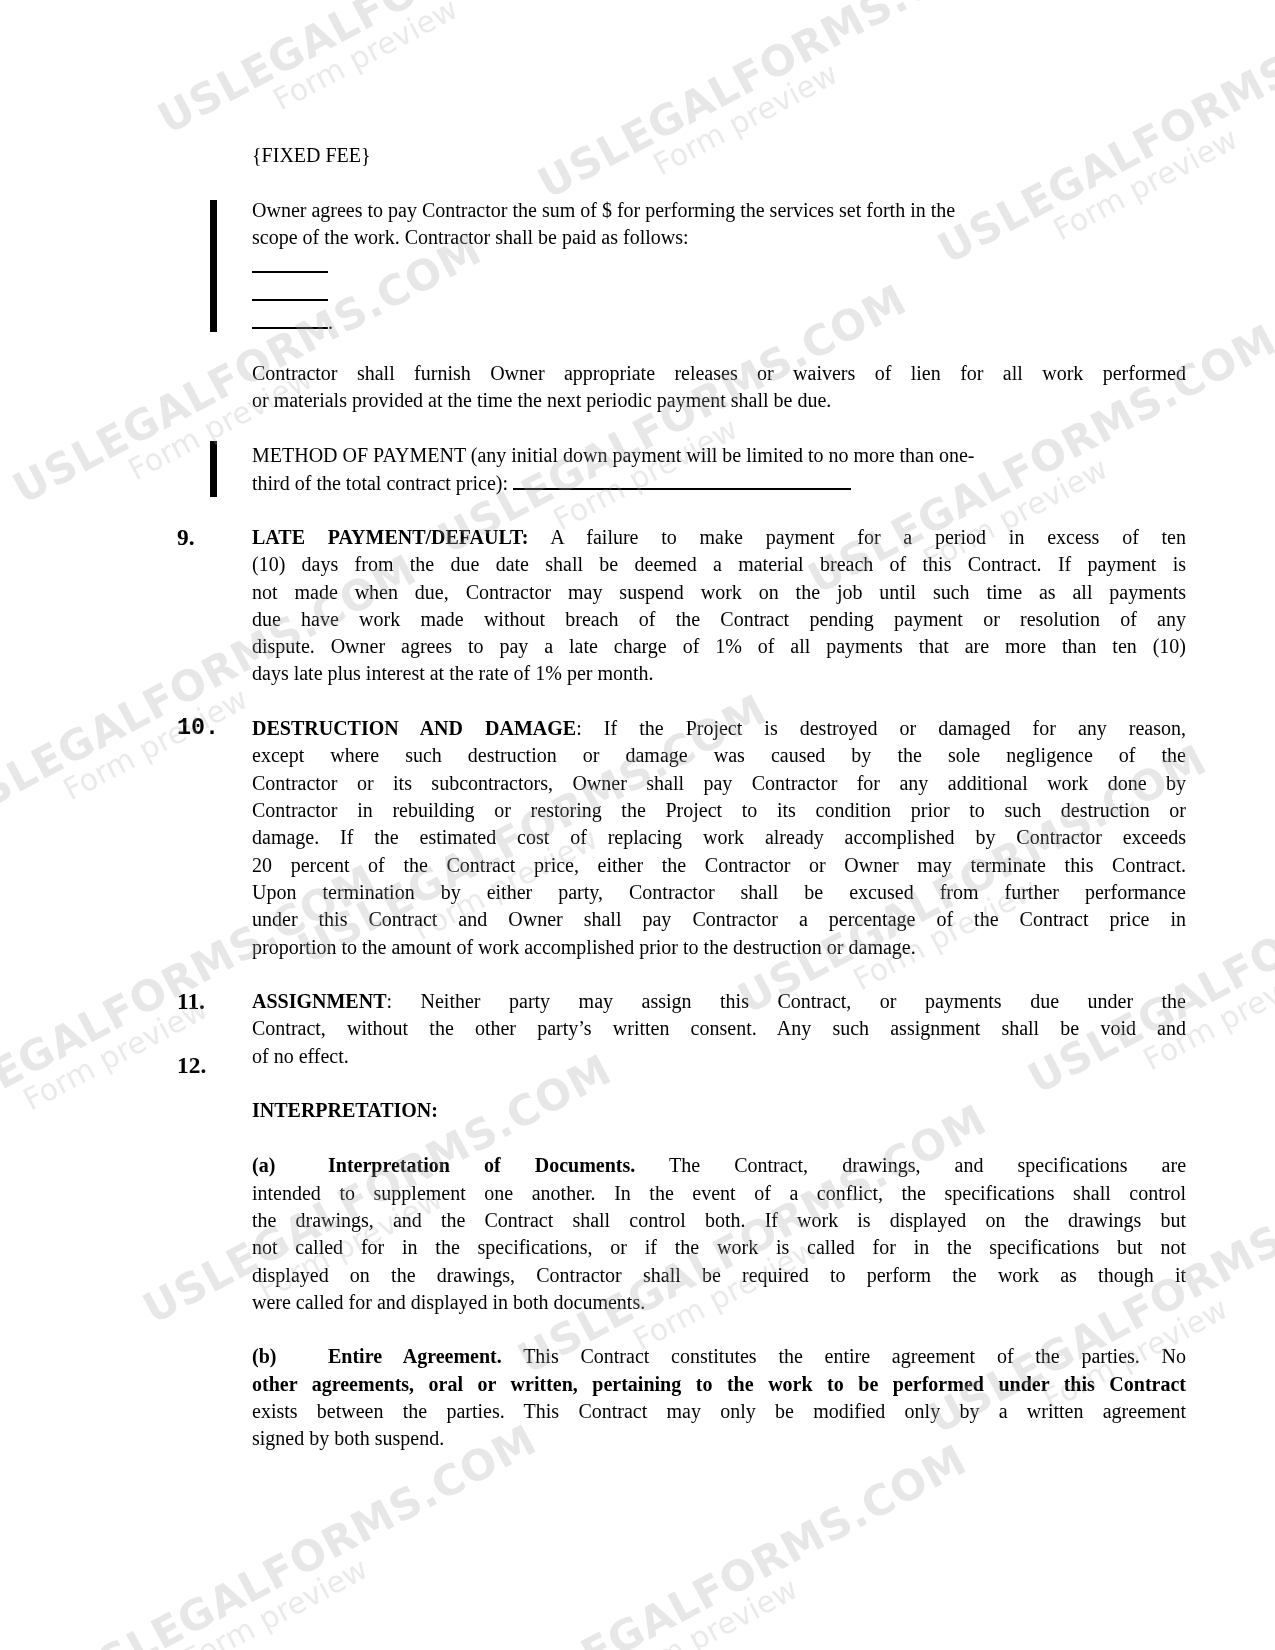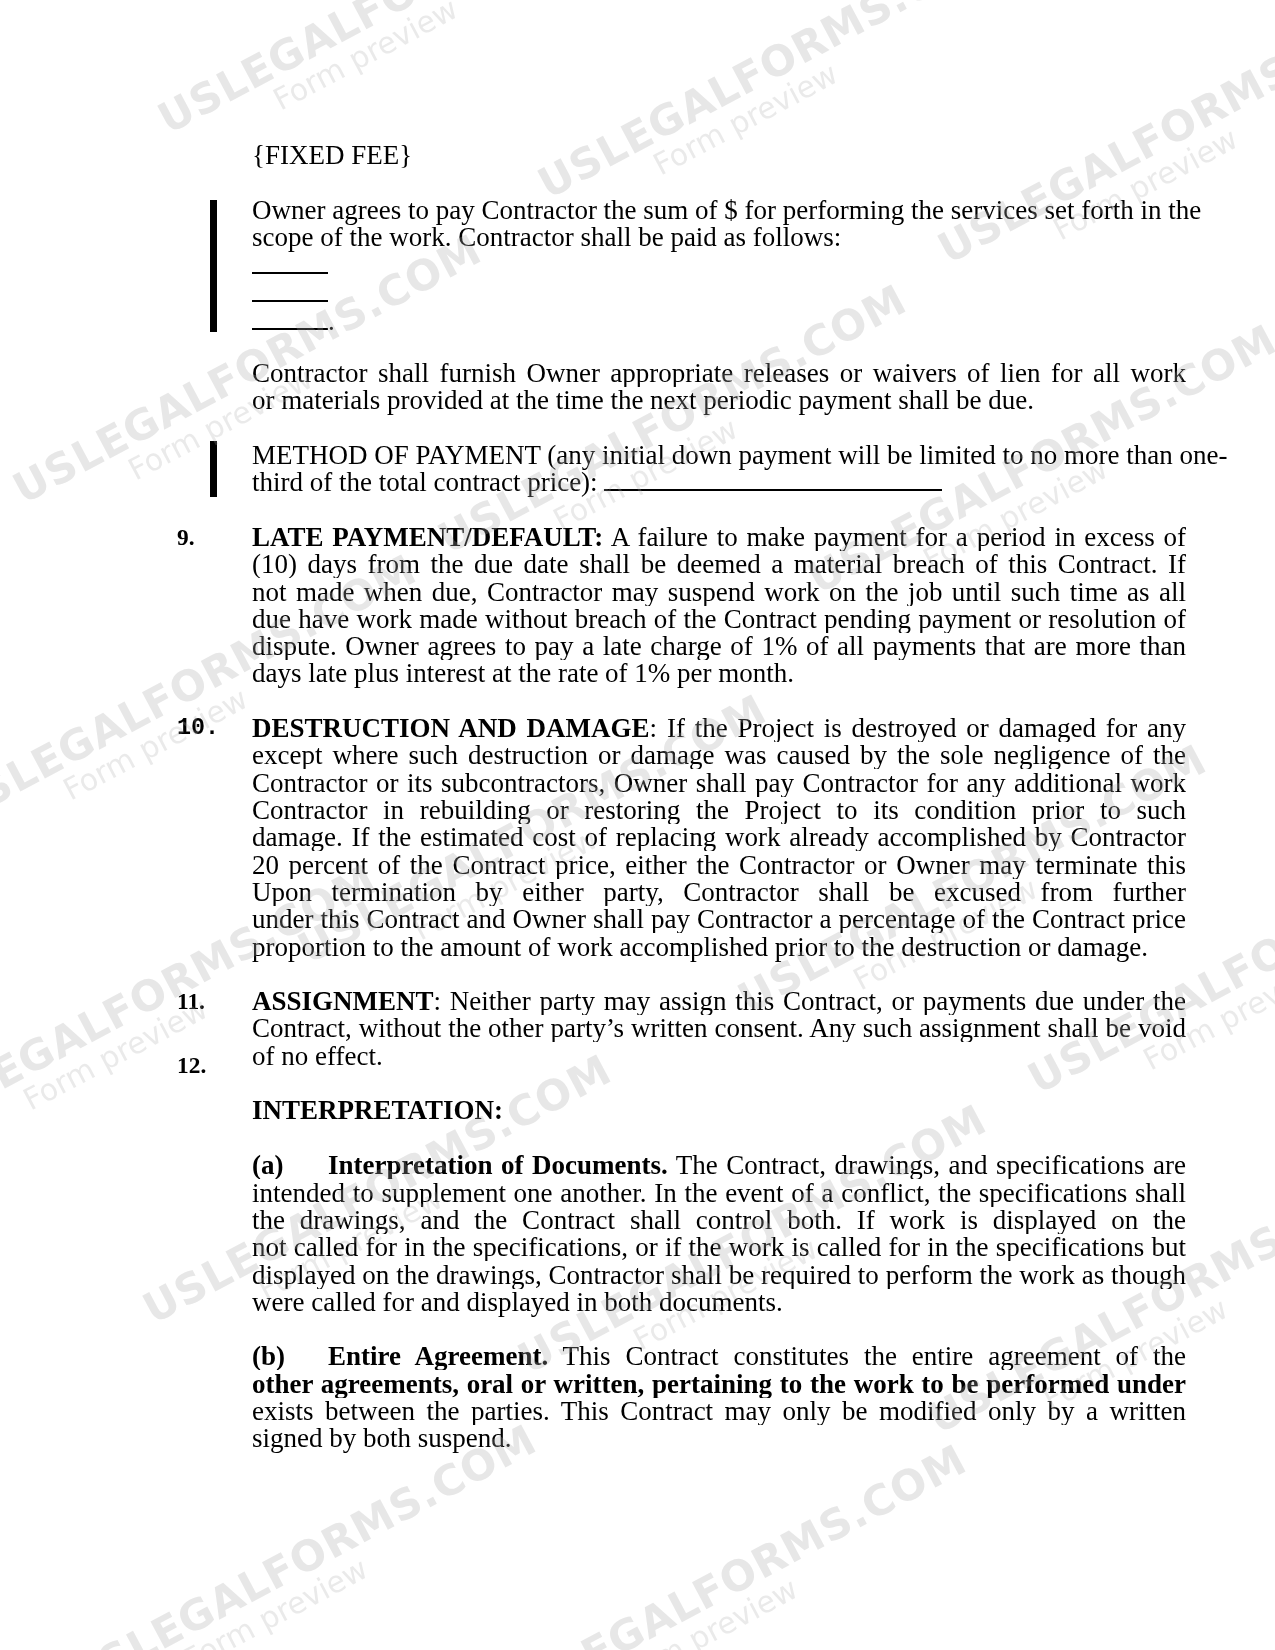--- a/index.html
+++ b/index.html
@@ -6,21 +6,21 @@
   body { width: 1275px; height: 1650px; position: relative; overflow: hidden;
          font-family: "Liberation Serif", "DejaVu Serif", serif; color: #000; }
   .page { position: absolute; left: 0; top: 0; width: 1275px; height: 1650px; }
   .watermarks { position: absolute; inset: 0; pointer-events: none; z-index: 2; }
   .wm { position: absolute; transform-origin: left top; transform: rotate(-28deg);
         font-family: "DejaVu Sans", "Liberation Sans", sans-serif; white-space: nowrap; }
   .wm .brand { display: block; font-weight: bold; font-size: 42px; color: rgba(170,170,170,0.28); letter-spacing: 1px; }
   .wm .sub { display: block; font-size: 30px; color: rgba(170,170,170,0.25); margin-left: 110px; margin-top: -6px; }
 
   .content { position: absolute; left: 0; top: 0; width: 1275px; z-index: 1; }
-  .line { position: absolute; left: 252px; width: 934px; font-size: 27px; line-height: 28px; height: 28px; white-space: nowrap; }
+  .line { position: absolute; left: 252px; width: 934px; font-size: 20px; line-height: 28px; height: 28px; white-space: nowrap; }
   .line.j { text-align: justify; text-align-last: justify; white-space: normal; overflow: hidden; }
   .num { position: absolute; left: 177px; font-size: 23.4px; line-height: 28px; font-weight: bold; }
   b { font-weight: bold; }
   .sub-label { display: inline-block; width: 76px; font-weight: bold; }
   .blank { display: inline-block; width: 76px; border-bottom: 2px solid #000; height: 20px; vertical-align: baseline; }
   .longblank { display: inline-block; width: 338px; border-bottom: 2px solid #000; height: 20px; vertical-align: baseline; }
   .changebar { position: absolute; width: 7px; background: #000; }
 </style>
 </head>
 <body>

